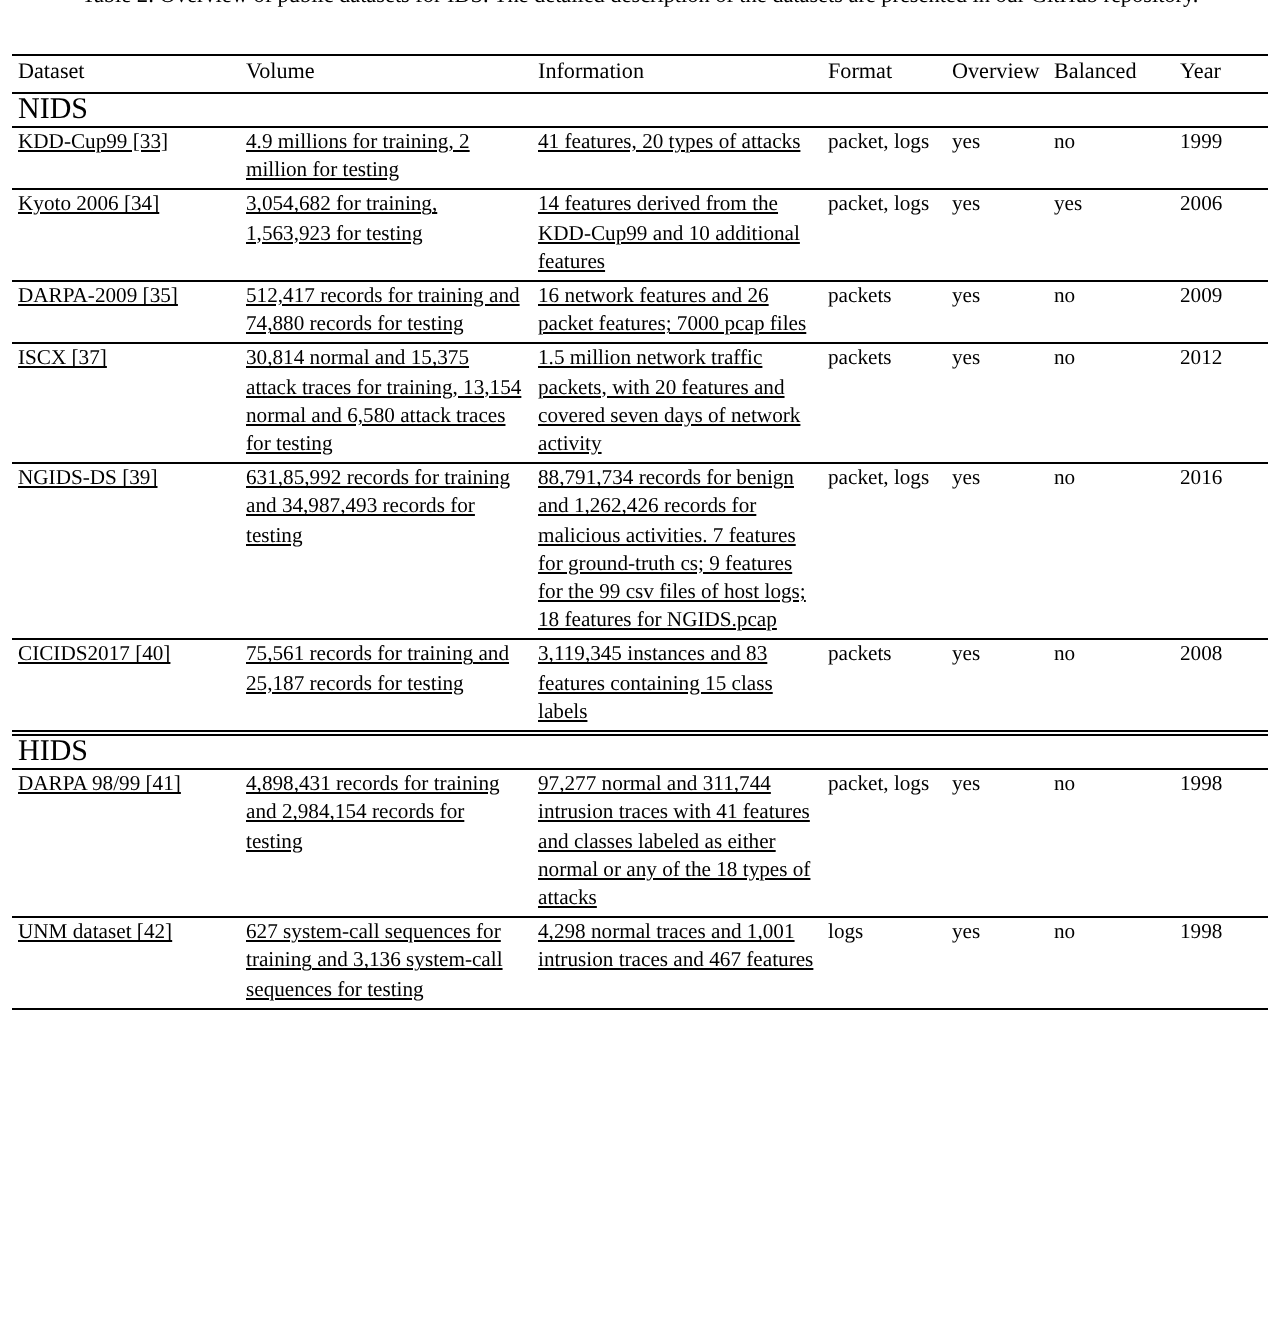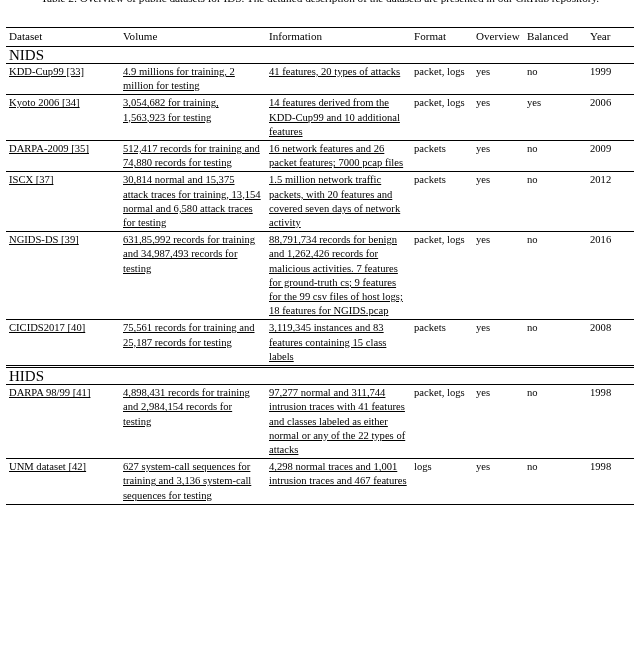--- a/index.html
+++ b/index.html
@@ -188,21 +188,21 @@
           </tr>
           <tr class="dblspacer">
             <td colspan="7"></td>
           </tr>
           <tr>
             <td colspan="7" class="section rule-bot">HIDS</td>
           </tr>
           <tr>
             <td class="rule-bot just">DARPA 98/99 [41]</td>
             <td class="rule-bot just">4,898,431 records for training and 2,984,154 records for testing</td>
-            <td class="rule-bot just">97,277 normal and 311,744 intrusion traces with 41 features and classes labeled as either normal or any of the 22 types of attacks</td>
+            <td class="rule-bot just">97,277 normal and 311,744 intrusion traces with 41 features and classes labeled as either normal or any of the 18 types of attacks</td>
             <td class="rule-bot nowrapcell">packet, logs</td>
             <td class="rule-bot nowrapcell">yes</td>
             <td class="rule-bot nowrapcell">no</td>
             <td class="rule-bot c-year-cell">1998</td>
           </tr>
           <tr>
             <td class="rule-bot just">UNM dataset [42]</td>
             <td class="rule-bot just">627 system-call sequences for training and 3,136 system-call sequences for testing</td>
             <td class="rule-bot just">4,298 normal traces and 1,001 intrusion traces and 467 features</td>
             <td class="rule-bot nowrapcell">logs</td>

